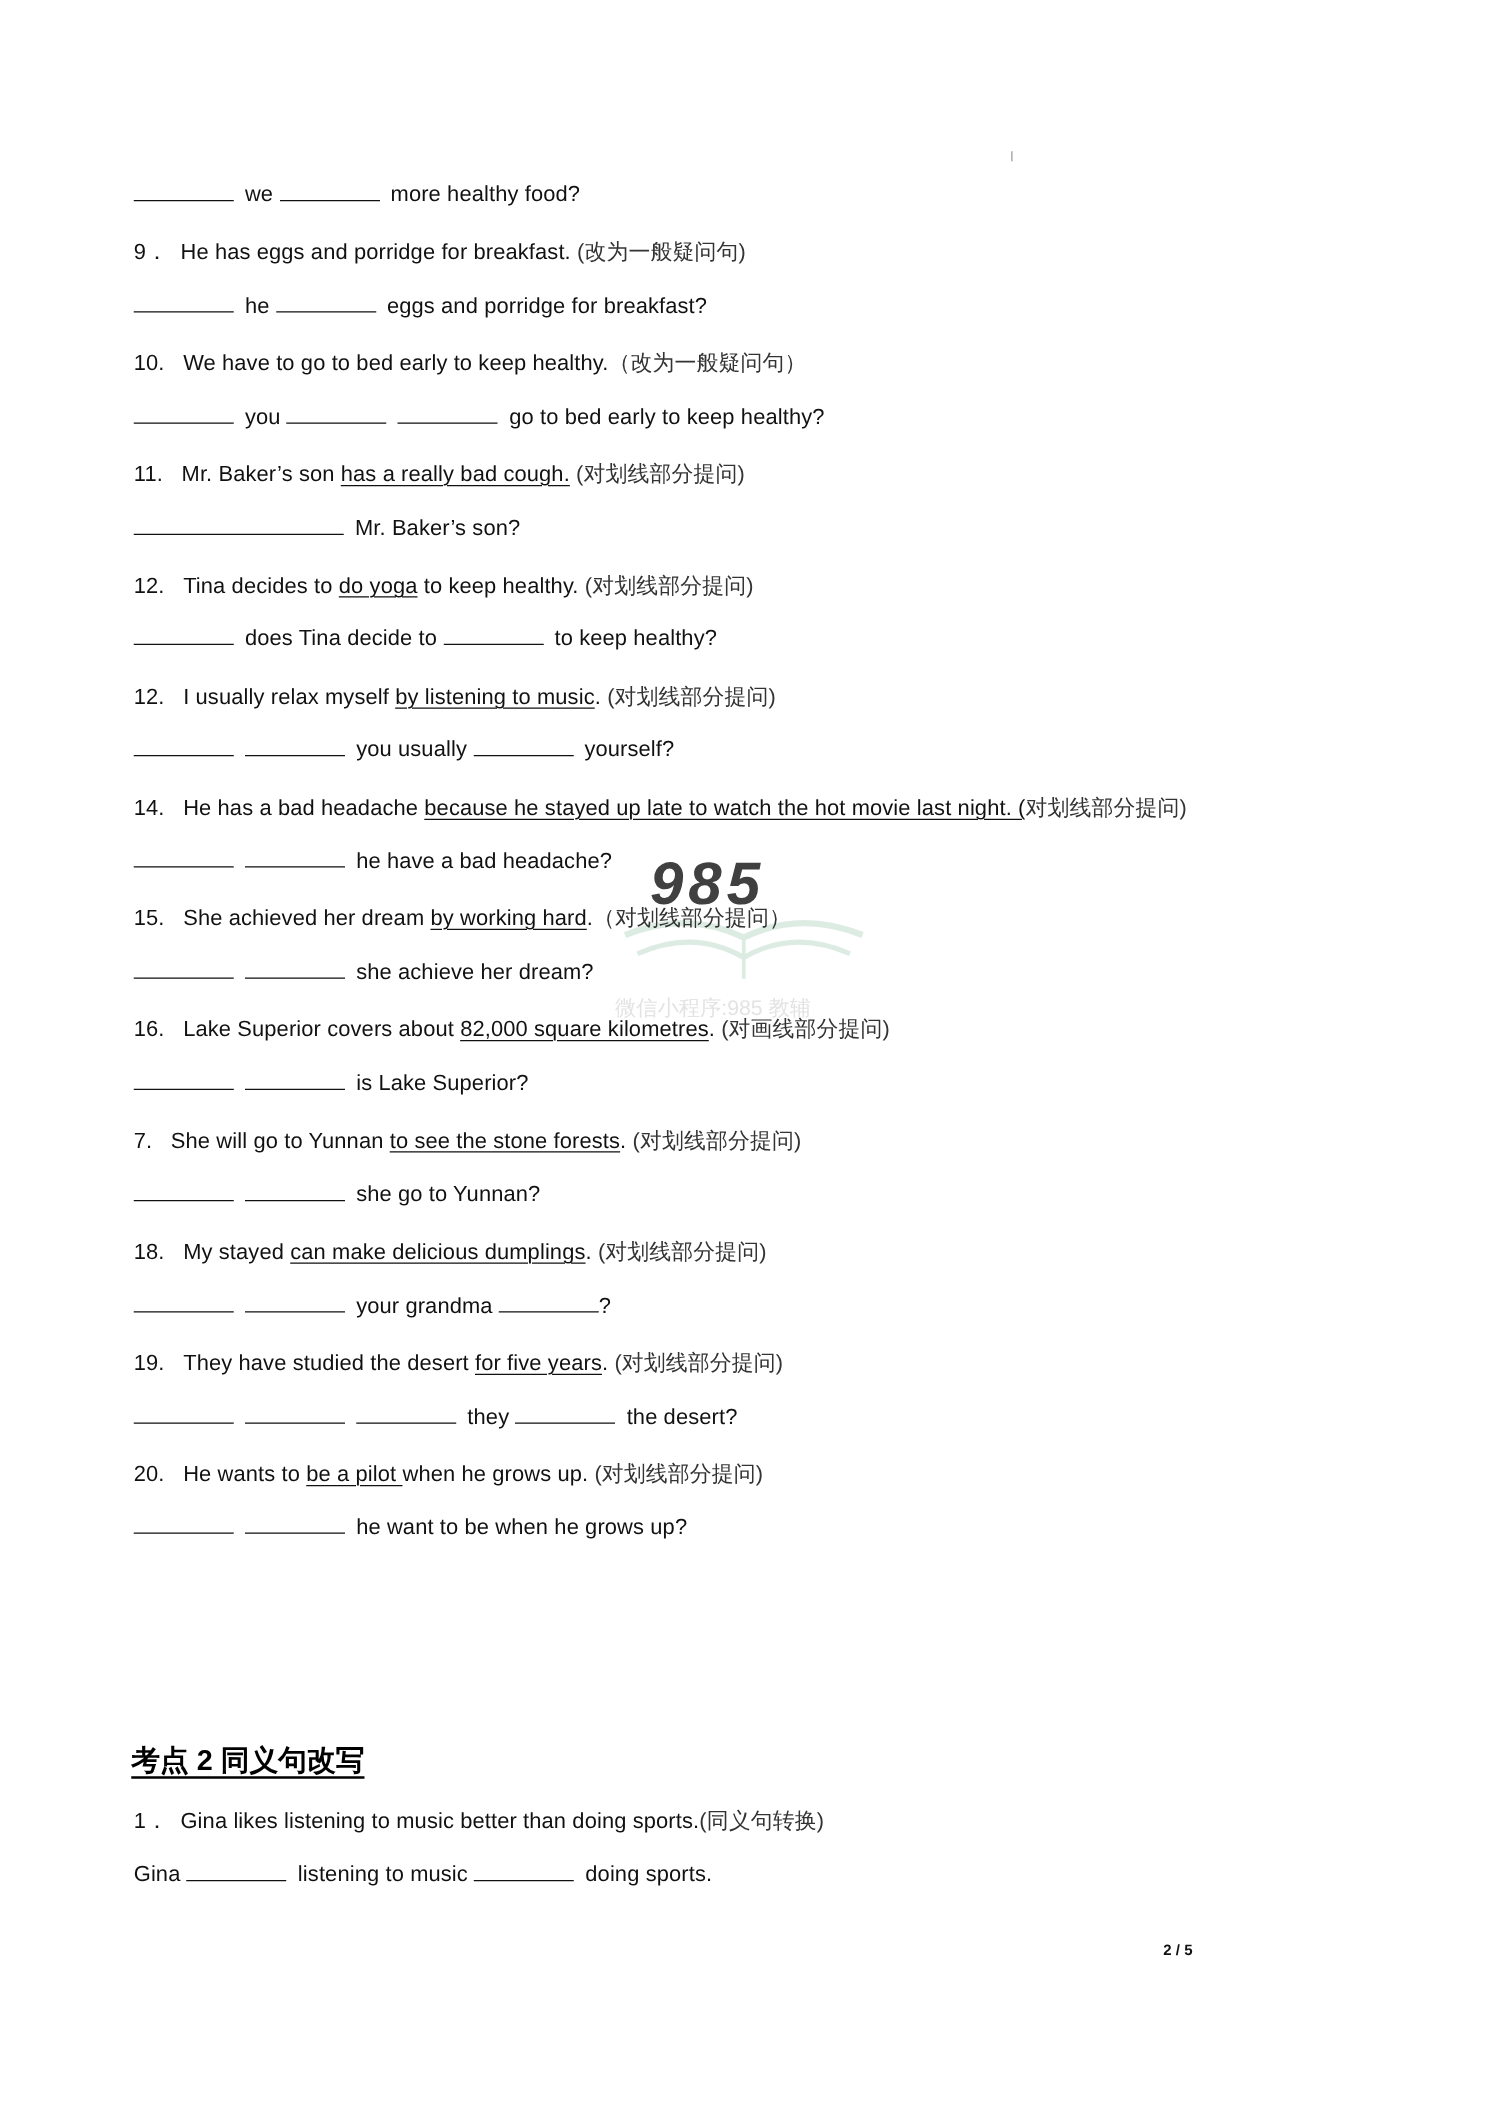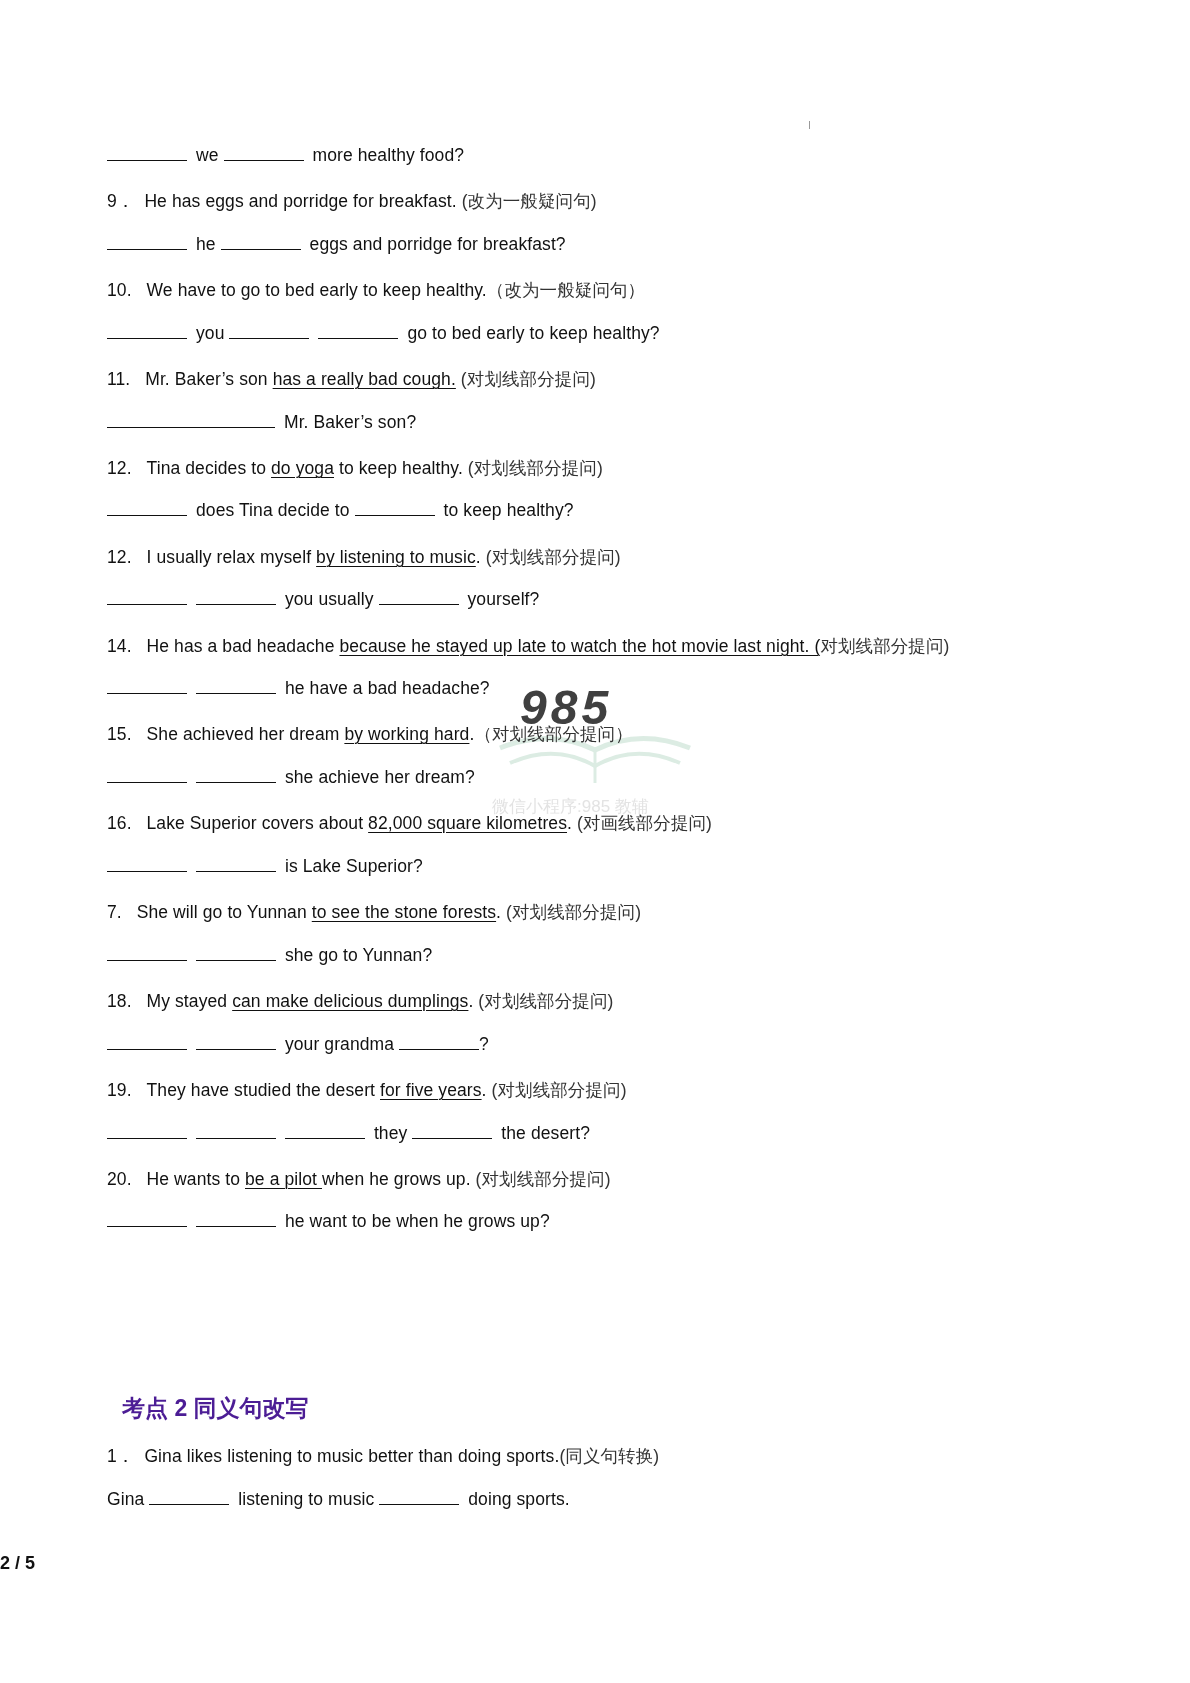--- a/index.html
+++ b/index.html
@@ -5,23 +5,23 @@
   html, body { margin: 0; padding: 0; background: #ffffff; }
   body { width: 1190px; height: 1683px; position: relative; overflow: hidden;
          font-family: "Liberation Sans", "DejaVu Sans", sans-serif; color: #111; }
   .page { position: absolute; left: 0; top: 0; width: 1190px; height: 1683px; }
   .line { position: absolute; left: 107px; font-size: 17.5px; white-space: nowrap; letter-spacing: 0.1px; }
   .num { display: inline-block; }
   .blank { display: inline-block; width: 80px; border-bottom: 1.3px solid #111; height: 1px; vertical-align: baseline; margin-right: 4px; }
   .blank.long { width: 168px; }
   .u { text-decoration: underline; text-underline-offset: 3px; text-decoration-thickness: 1.2px; }
   .cn { color: #333; }
-  .heading { position: absolute; left: 122px; top: 1393px; font-size: 23px; font-weight: bold;
-             color: #4c1d95; text-underline-offset: 5px; text-decoration-thickness: 2px; }
-  .pagenum { position: absolute; left: 0; width: 954px; top: 1553px; text-align: left; font-size: 18px; font-weight: bold; }
+  .heading { position: absolute; left: 105px; top: 1393px; font-size: 23px; font-weight: bold;
+             color: #000000; text-decoration: underline; text-underline-offset: 5px; text-decoration-thickness: 2px; }
+  .pagenum { position: absolute; left: 0; width: 954px; top: 1553px; text-align: right; font-size: 12px; font-weight: bold; }
   .tick { position: absolute; left: 809px; top: 121px; width: 1px; height: 8px; background: #999; }
   .wm-logo { position: absolute; left: 490px; top: 688px; width: 210px; height: 100px; opacity: 0.35; }
   .wm-num { position: absolute; left: 520px; top: 680px; font-size: 48px; font-style: italic; color: #404040; font-weight: bold; letter-spacing: 4px; }
   .wm-text { position: absolute; left: 492px; top: 795px; font-size: 17px; color: #e3e3e3; }
 </style>
 </head>
 <body>
 
 <div class="page">
 

